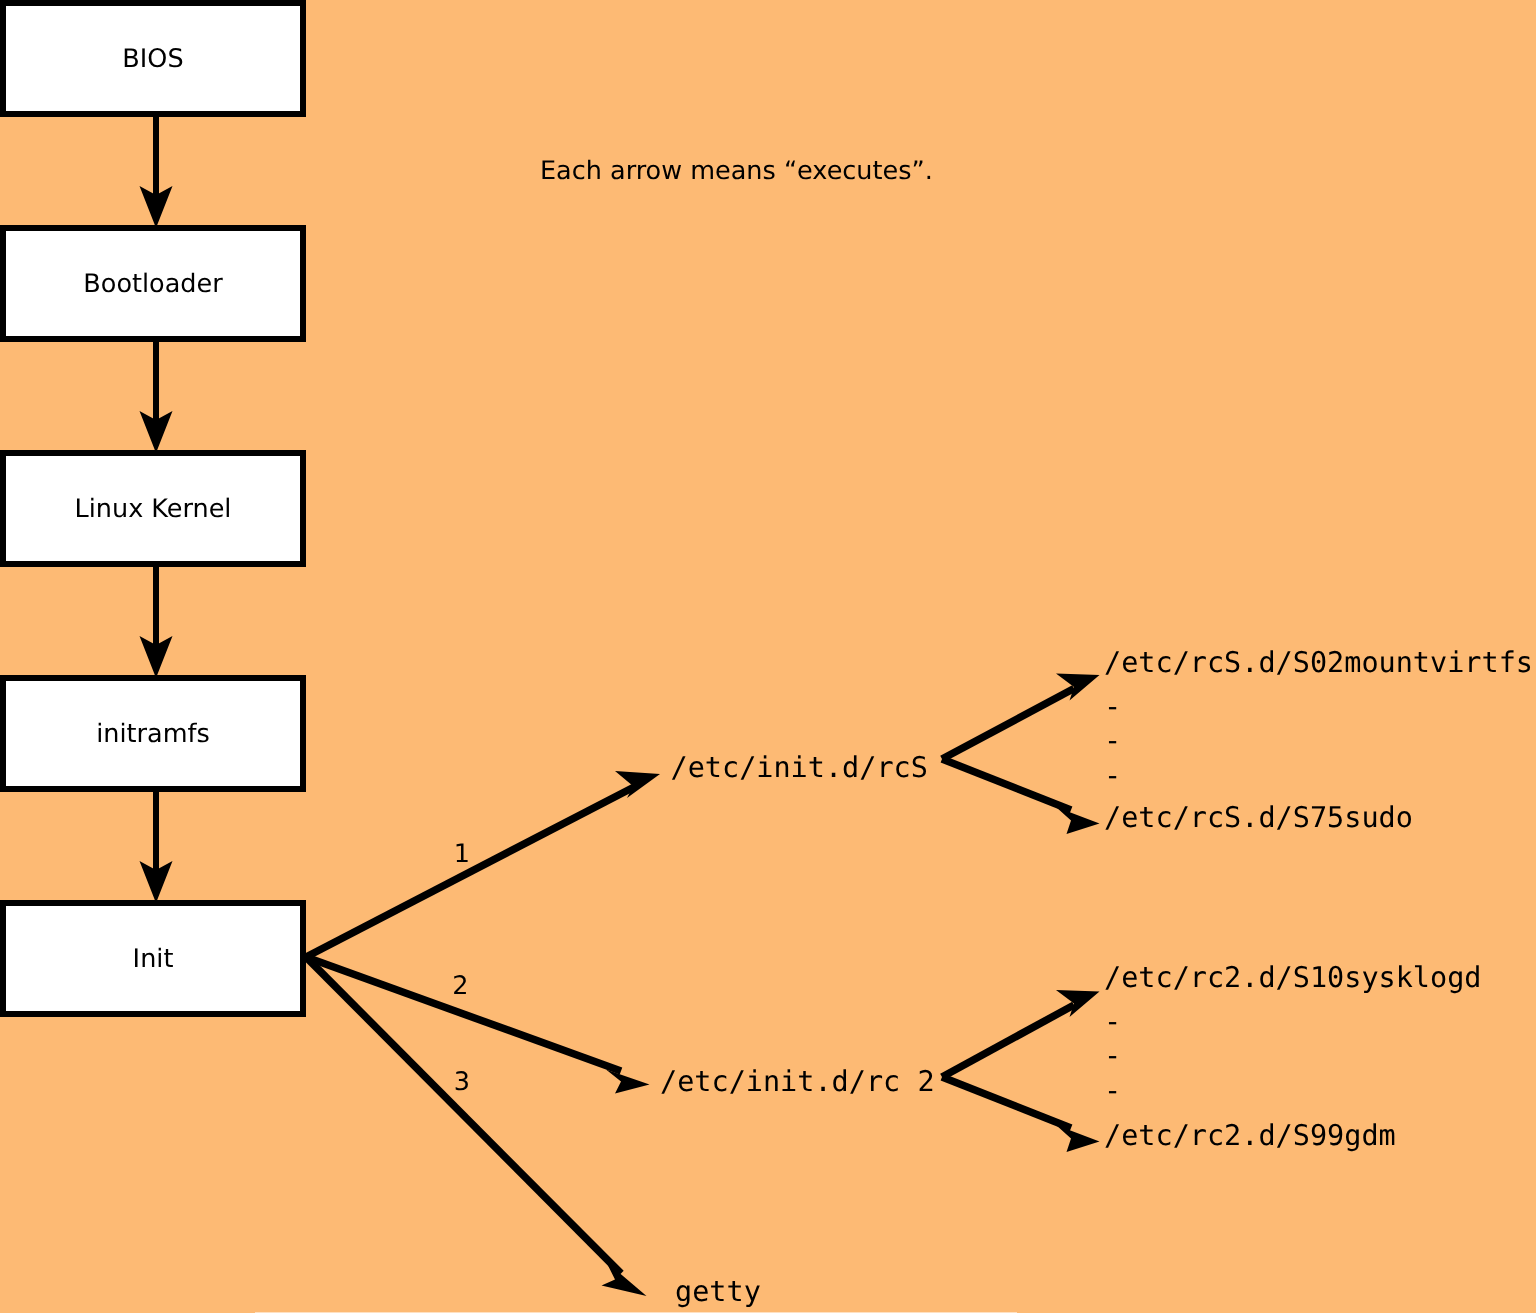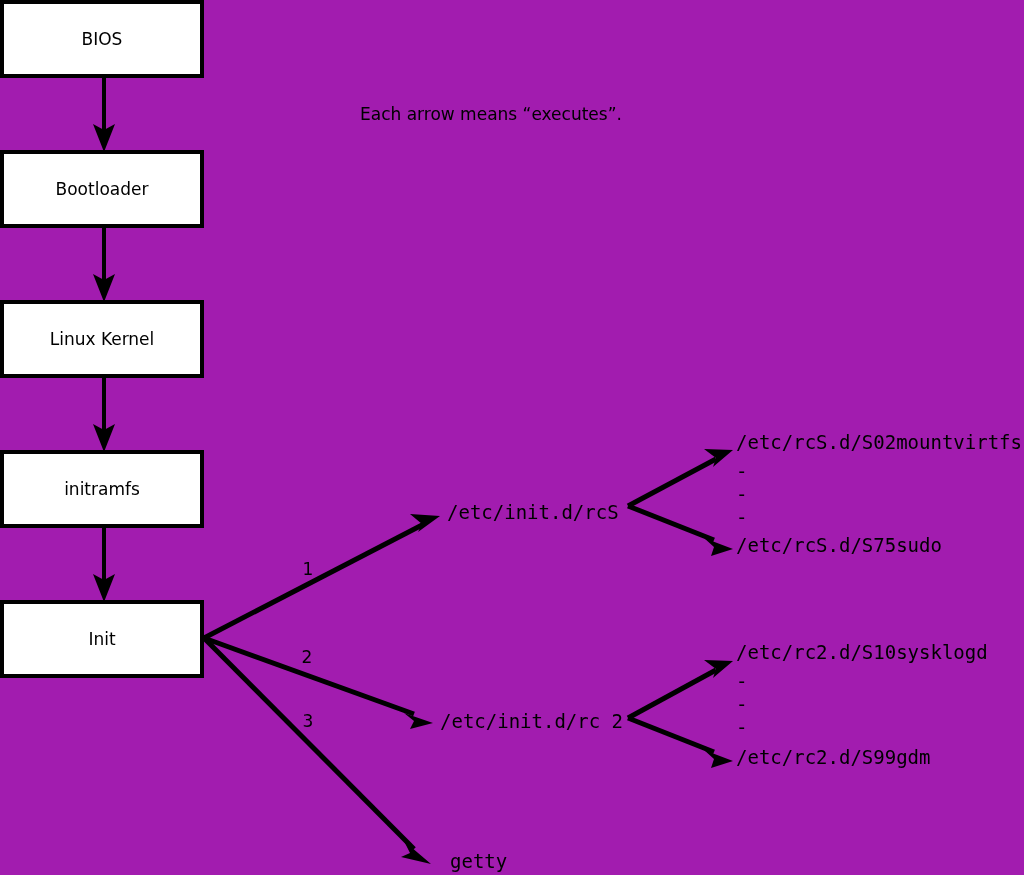--- a/index.html
+++ b/index.html
@@ -10,21 +10,21 @@
   body {
     width: 1024px;
     height: 875px;
     overflow: hidden;
     font-family: "DejaVu Sans", sans-serif;
   }
   #diagram-root {
     position: relative;
     width: 1024px;
     height: 875px;
-    background: #a21caf;
+    background: #fdba74;
   }
   svg.diagram {
     position: absolute;
     top: 0;
     left: 0;
     width: 1024px;
     height: 875px;
     display: block;
   }
   .box-rect {

